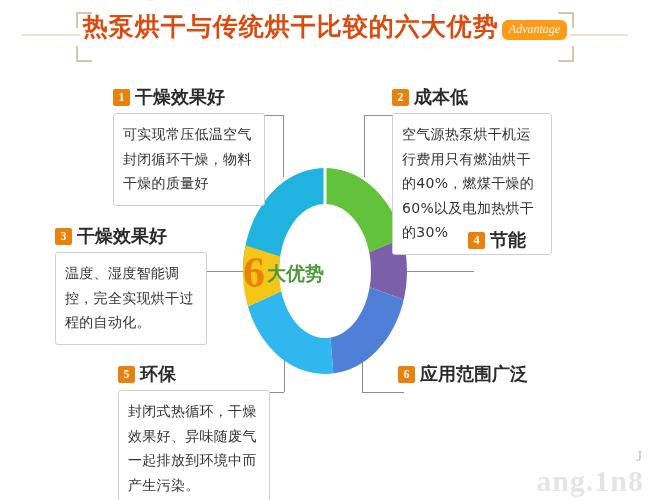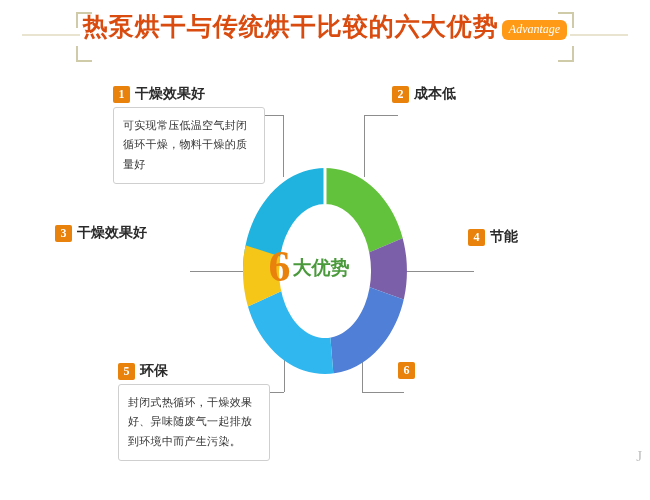--- a/index.html
+++ b/index.html
@@ -82,24 +82,24 @@
     left: 243px;
     top: 168px;
     width: 164px;
     height: 206px;
   }
   .donut svg { display: block; }
 
   .center-text {
     position: absolute;
     left: 243px;
-    top: 233px;
+    top: 239px;
     width: 132px;
     height: 66px;
-    text-align: center;
+    text-align: left;
     line-height: 66px;
     white-space: nowrap;
   }
   .center-num {
     font-family: "Liberation Serif", serif;
     font-size: 44px;
     font-weight: bold;
     color: #e8820c;
     vertical-align: middle;
     letter-spacing: 0;
@@ -137,30 +137,30 @@
     border-radius: 2px;
     color: #ffffff;
     font-family: "Liberation Serif", serif;
     font-size: 12px;
     font-weight: bold;
     line-height: 17px;
     text-align: center;
     flex: none;
   }
   .card-title {
-    font-size: 14px;
+    font-size: 18px;
     font-weight: bold;
     color: #2b2b2b;
   }
   .card-body {
     border: 1px solid #cfcfcf;
     border-radius: 3px;
     background: #ffffff;
     padding: 8px 8px 9px 9px;
-    font-size: 11px;
+    font-size: 14px;
     line-height: 1.75;
     color: #333333;
     letter-spacing: 0.3px;
   }
 
   
   #card-1 { left: 113px; top: 85px; width: 152px; }
   #card-2 { left: 392px; top: 85px; width: 160px; }
   #card-3 { left: 55px; top: 224px; width: 152px; }
   #card-4 { left: 468px; top: 228px; width: 172px; }
@@ -257,45 +257,49 @@
       <div class="card-title">干燥效果好</div>
     </div>
     <div class="card-body">可实现常压低温空气封闭循环干燥，物料干燥的质量好</div>
   </div>
 
   <div class="card" id="card-2">
     <div class="card-head">
       <div class="num-box" style="background:#e8820c">2</div>
       <div class="card-title">成本低</div>
     </div>
+    <div class="card-body">空气源热泵烘干机运行费用只有燃油烘干的40%，燃煤干燥的60%以及电加热烘干的30%</div>
   </div>
 
   <div class="card" id="card-3">
     <div class="card-head">
       <div class="num-box" style="background:#e8820c">3</div>
       <div class="card-title">干燥效果好</div>
     </div>
+    <div class="card-body">温度、湿度智能调控，完全实现烘干过程的自动化。</div>
   </div>
 
   <div class="card" id="card-4">
     <div class="card-head">
       <div class="num-box" style="background:#e8820c">4</div>
       <div class="card-title">节能</div>
     </div>
   </div>
 
   <div class="card" id="card-5">
     <div class="card-head">
       <div class="num-box" style="background:#e8820c">5</div>
       <div class="card-title">环保</div>
     </div>
     <div class="card-body">封闭式热循环，干燥效果好、异味随废气一起排放到环境中而产生污染。</div>
   </div>
 
   <div class="card" id="card-6">
     <div class="card-head">
       <div class="num-box" style="background:#e8820c">6</div>
-    </div>
-  </div>
-
+      <div class="card-title">应用范围广泛</div>
+    </div>
+  </div>
+
+  <div class="watermark">ang.1n8</div>
   <div class="watermark-j">J</div>
 
 </div>
 
 </body></html>

